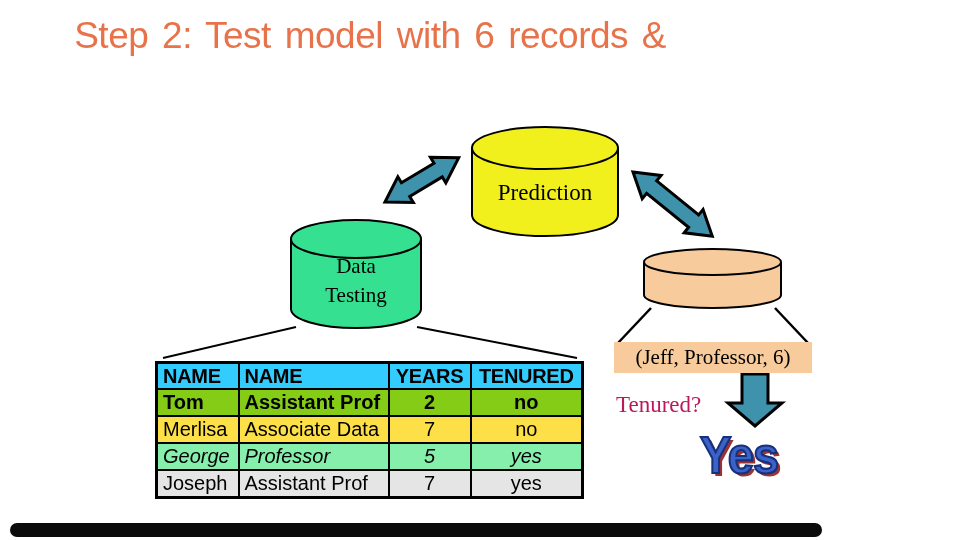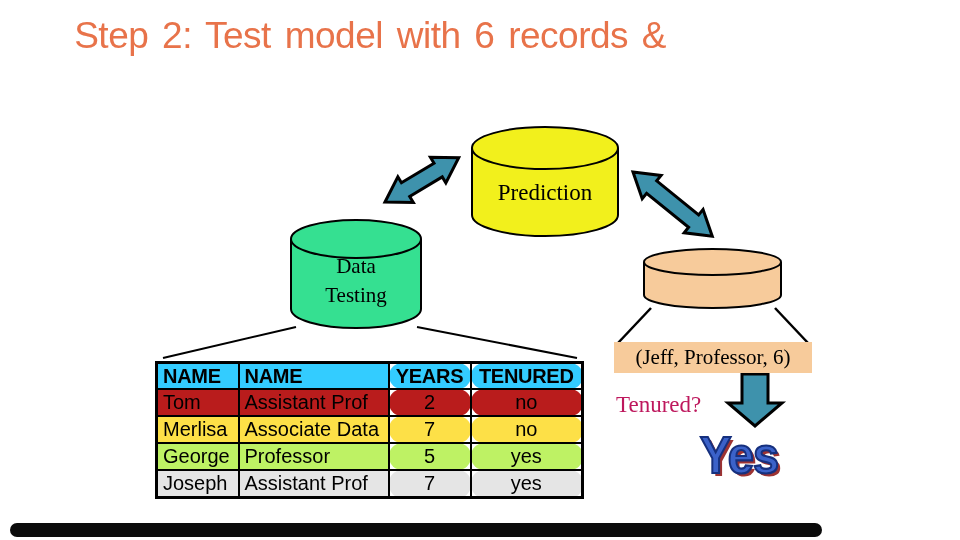--- a/index.html
+++ b/index.html
@@ -33,21 +33,21 @@
            text-shadow:3px 2px 0 #9C3333;}
 
   
   .data-table{position:absolute;left:155px;top:361px;border-collapse:collapse;
               font-family:"Liberation Sans",sans-serif;font-size:20px;color:#000;}
   .data-table th,.data-table td{border:2px solid #000;padding:0 5px;white-space:nowrap;}
   .data-table{border:3px solid #000;}
   .data-table th{font-size:20px;font-weight:bold;letter-spacing:-0.3px;height:24px;}
   .data-table td{height:25px;}
   .col-left{text-align:left;}
-  .col-center{text-align:center;border-radius:13px;}
+  .col-center{text-align:center;}
 
   .bottom-bar{position:absolute;left:10px;right:10px;bottom:3px;height:14px;border-radius:7px;}
 </style>
 </head>
 <body>
 
 <div class="slide">
 
   <div class="title" style="color: rgb(232, 115, 74);">
     <div>Step 2: Test model with 6 records &amp;</div>
@@ -105,33 +105,33 @@
         <col style="width:82px">
         <col style="width:112px">
     </colgroup>
     <tbody>
         <tr style="background-color: rgb(51, 204, 255);">
       <th class="col-left">NAME</th>
       <th class="col-left">NAME</th>
       <th class="col-center">YEARS</th>
       <th class="col-center">TENURED</th>
     </tr>
-    <tr style="background-color: #b91c1c;">
+    <tr style="background-color: #84cc16; font-weight: bold;">
       <td class="col-left">Tom</td>
       <td class="col-left">Assistant Prof</td>
       <td class="col-center">2</td>
       <td class="col-center">no</td>
     </tr>
     <tr style="background-color: #fde047;">
       <td class="col-left">Merlisa</td>
       <td class="col-left">Associate Data</td>
       <td class="col-center">7</td>
       <td class="col-center">no</td>
     </tr>
-    <tr style="background-color: #bef264;">
+    <tr style="background-color: #86efac; font-style: italic;">
       <td class="col-left">George</td>
       <td class="col-left">Professor</td>
       <td class="col-center">5</td>
       <td class="col-center">yes</td>
     </tr>
     <tr style="background-color: #e5e5e5;">
       <td class="col-left">Joseph</td>
       <td class="col-left">Assistant Prof</td>
       <td class="col-center">7</td>
       <td class="col-center">yes</td>

